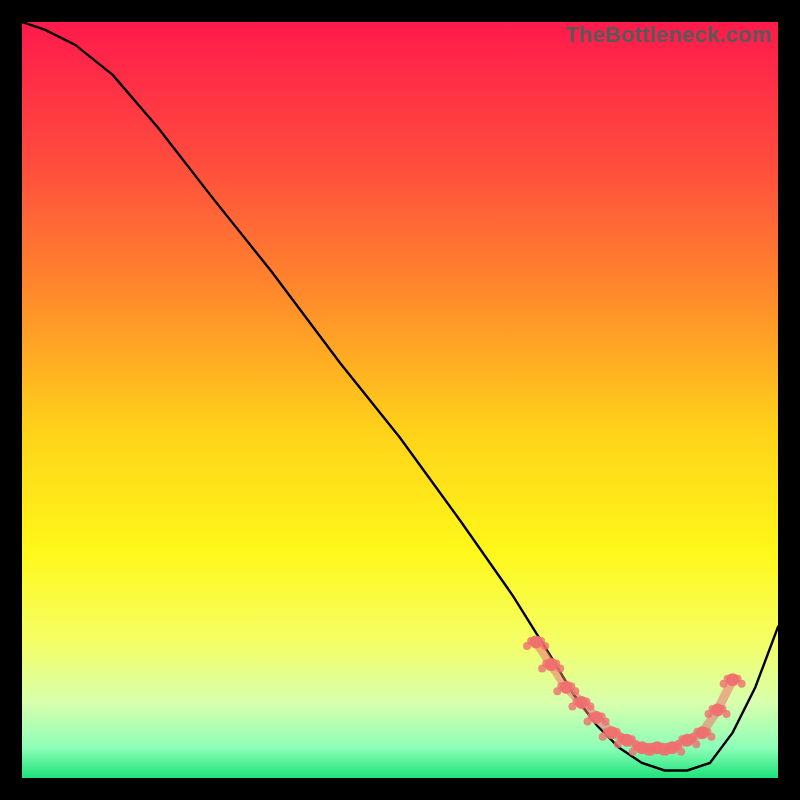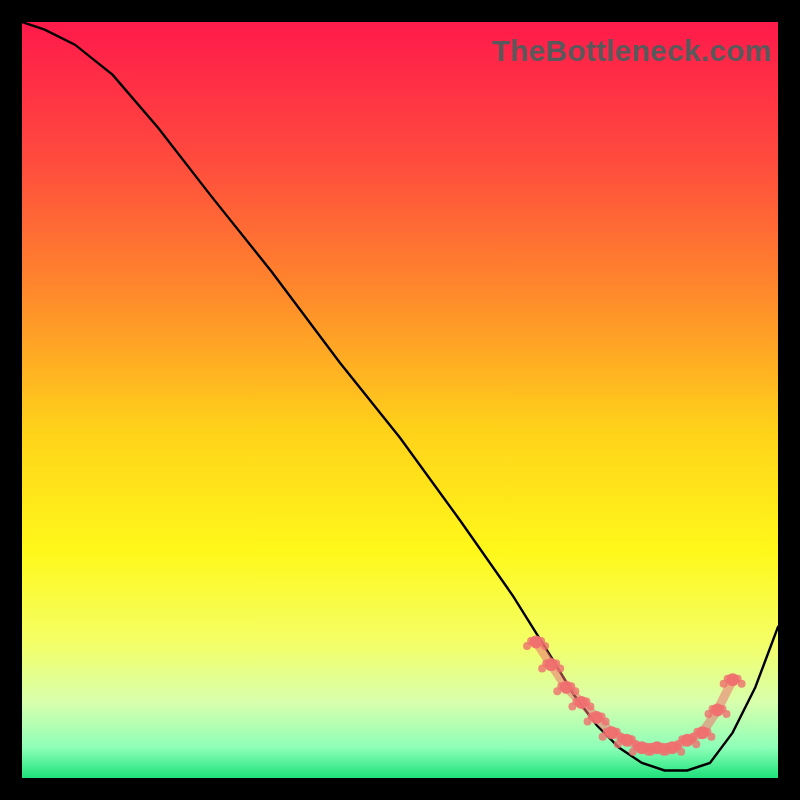--- a/index.html
+++ b/index.html
@@ -28,24 +28,24 @@
   }
   .gradient {
     position: absolute;
     left: 0;
     top: 0;
     width: 100%;
     height: 100%;
   }
   .watermark {
     position: absolute;
-    top: 12px;
+    top: 0;
     right: 6px;
     font-family: Arial, Helvetica, sans-serif;
-    font-size: 30px;
+    font-size: 22px;
     font-weight: 600;
     color: #58595b;
     letter-spacing: 0.2px;
   }
   svg.curve {
     position: absolute;
     left: 0;
     top: 0;
     width: 756px;
     height: 756px;

